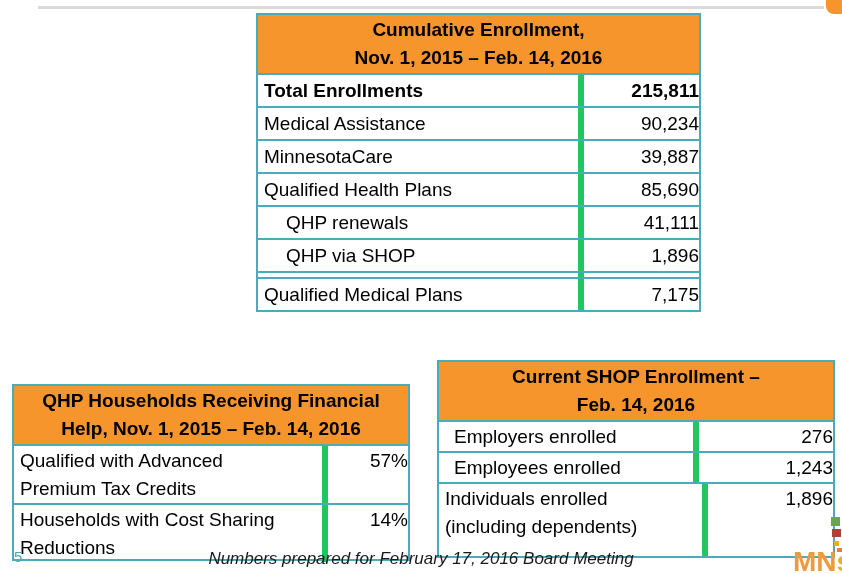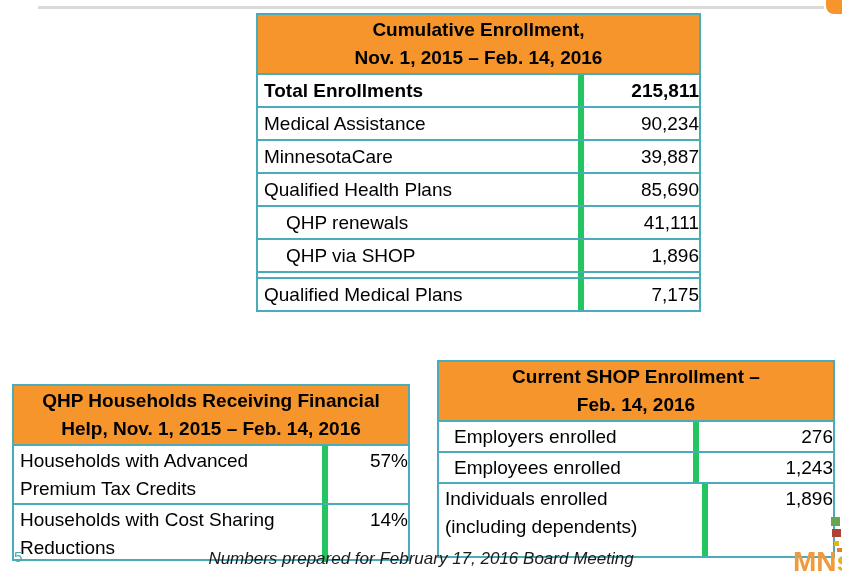--- a/index.html
+++ b/index.html
@@ -96,21 +96,21 @@
     </div>
   </div>
 
   <div class="tbl fin">
     <div class="tbl-header">
       <div>QHP Households Receiving Financial</div>
       <div>Help, Nov. 1, 2015 – Feb. 14, 2016</div>
     </div>
     <div class="row">
       <div class="cell label vtop2">
-        <span class="l">Households with Advanced</span>
+        <span class="l">Qualified with Advanced</span>
         <span class="l">Premium Tax Credits</span>
       </div>
       <div class="cell value vtop2">
         <span class="l">57%</span>
       </div>
     </div>
     <div class="row">
       <div class="cell label vtop2">
         <span class="l">Households with Cost Sharing</span>
         <span class="l">Reductions</span>

